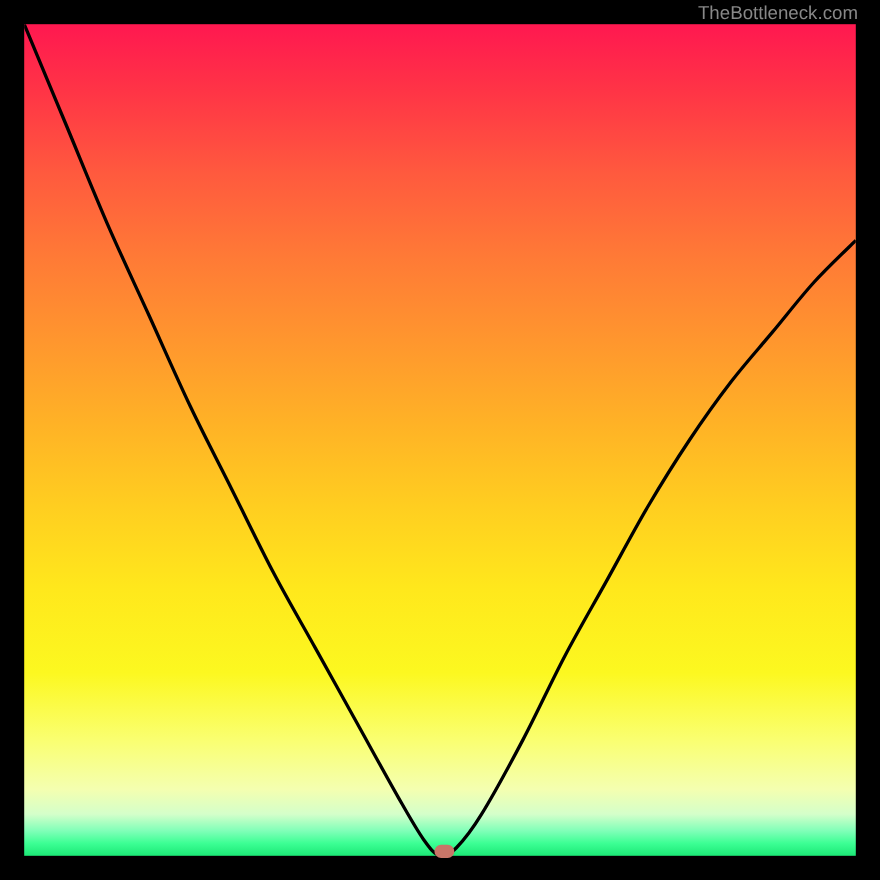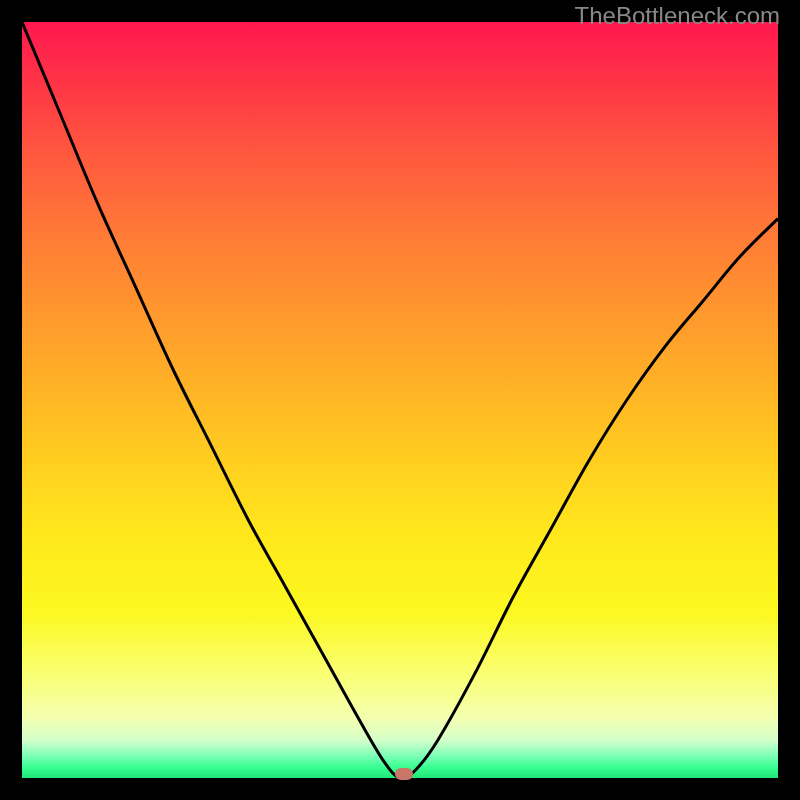--- a/index.html
+++ b/index.html
@@ -33,21 +33,21 @@
       #80ffb8 97%,
       #3cff94 98.5%,
       #1ce876 100%
     );
   }
   .watermark {
     position: absolute;
     top: 2px;
     right: 20px;
     color: #888;
-    font-size: 24px;
+    font-size: 17px;
     font-weight: 500;
     z-index: 10;
   }
   .curve {
     position: absolute;
     left: 0;
     top: 0;
     width: 100%;
     height: 100%;
     pointer-events: none;

